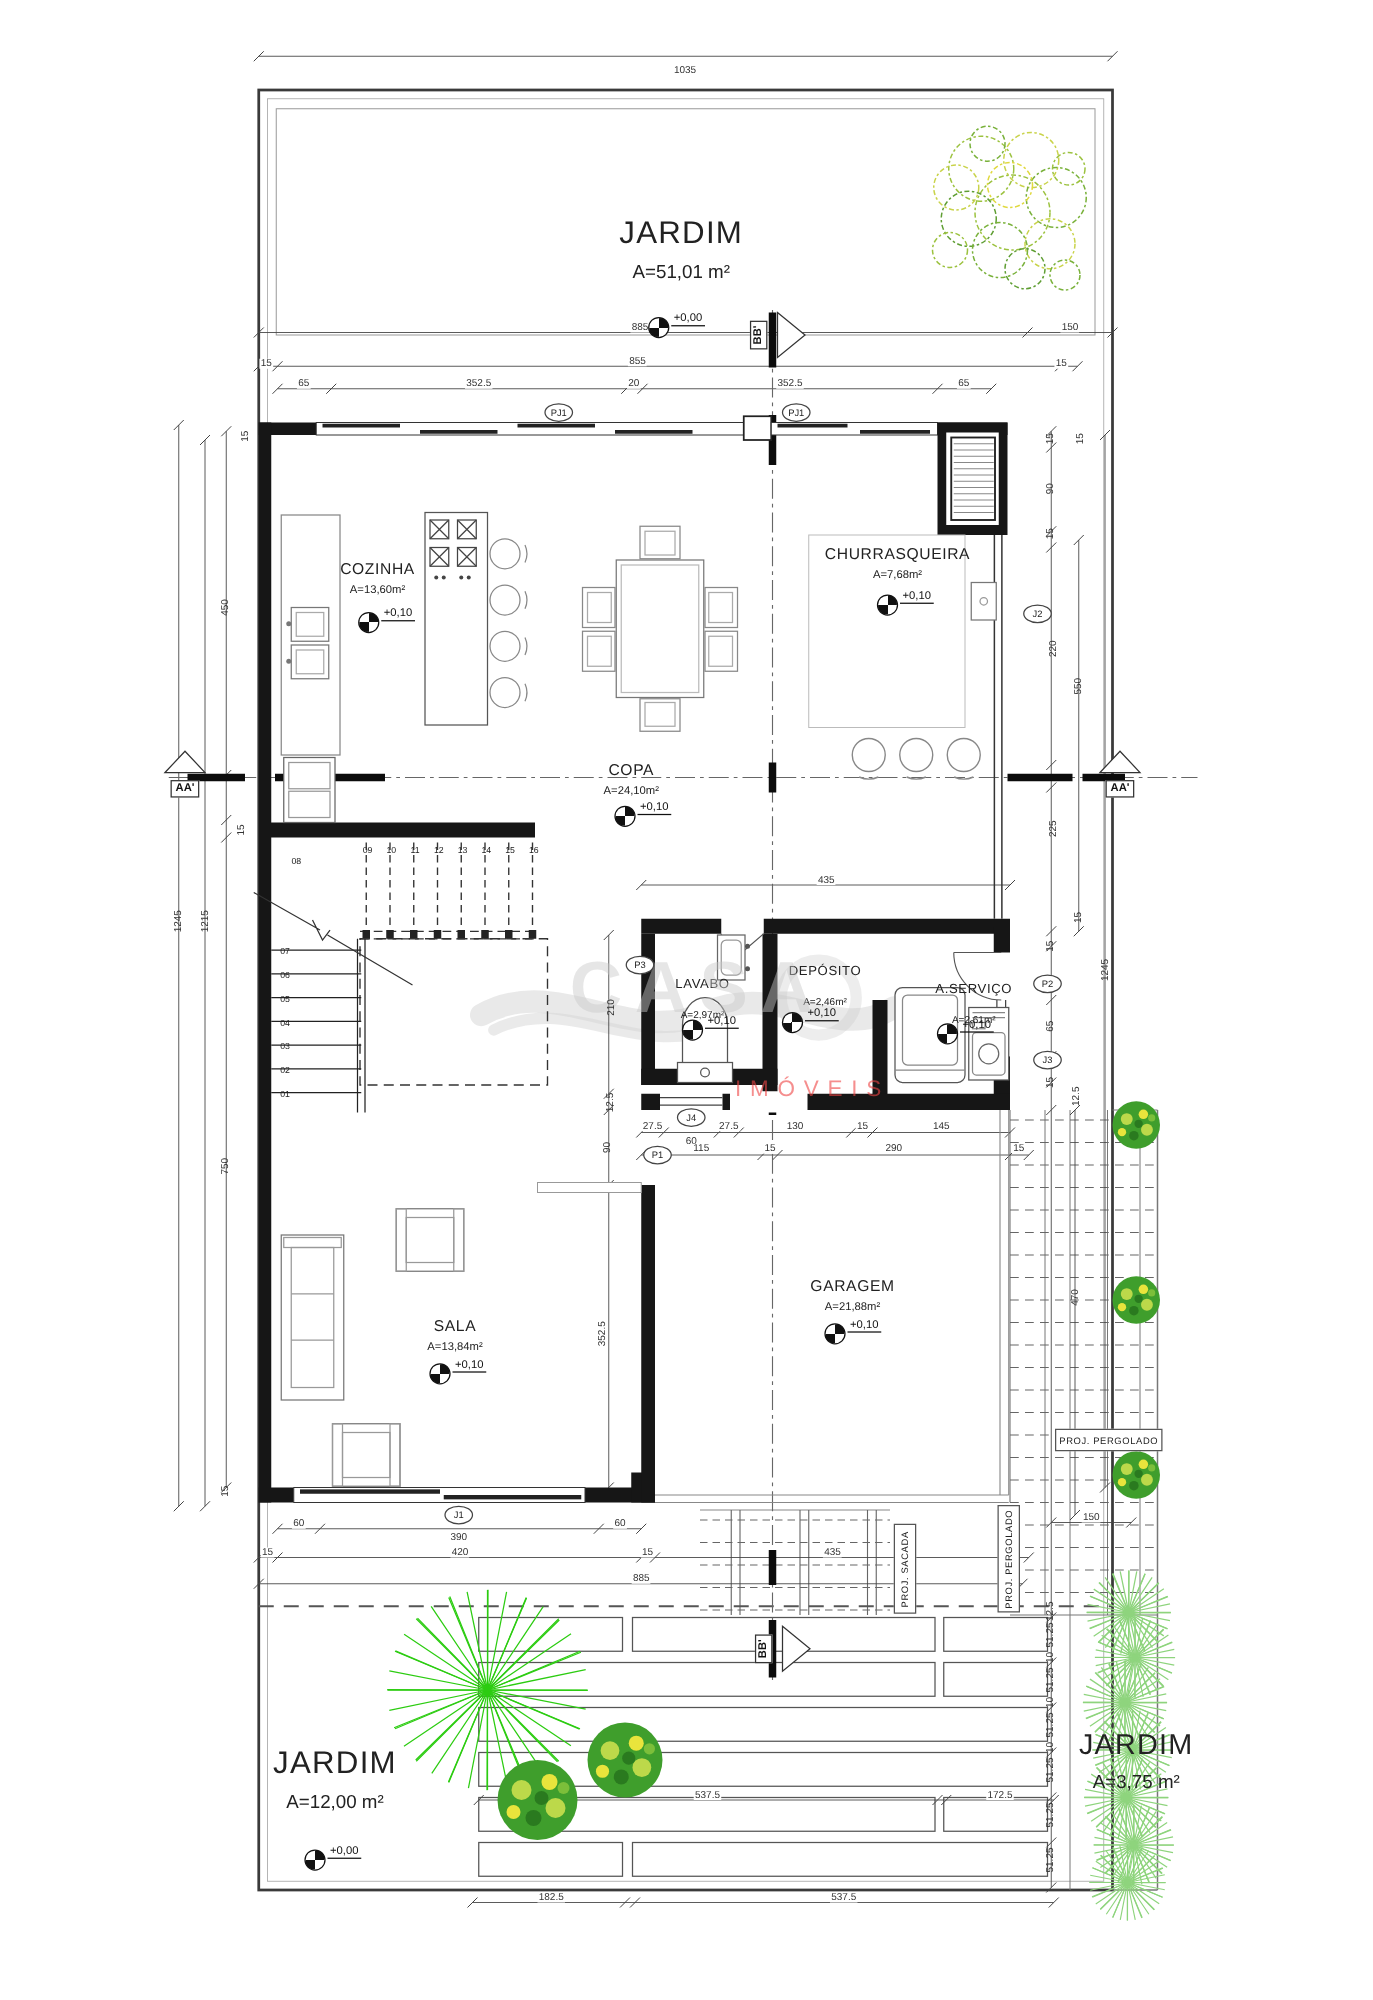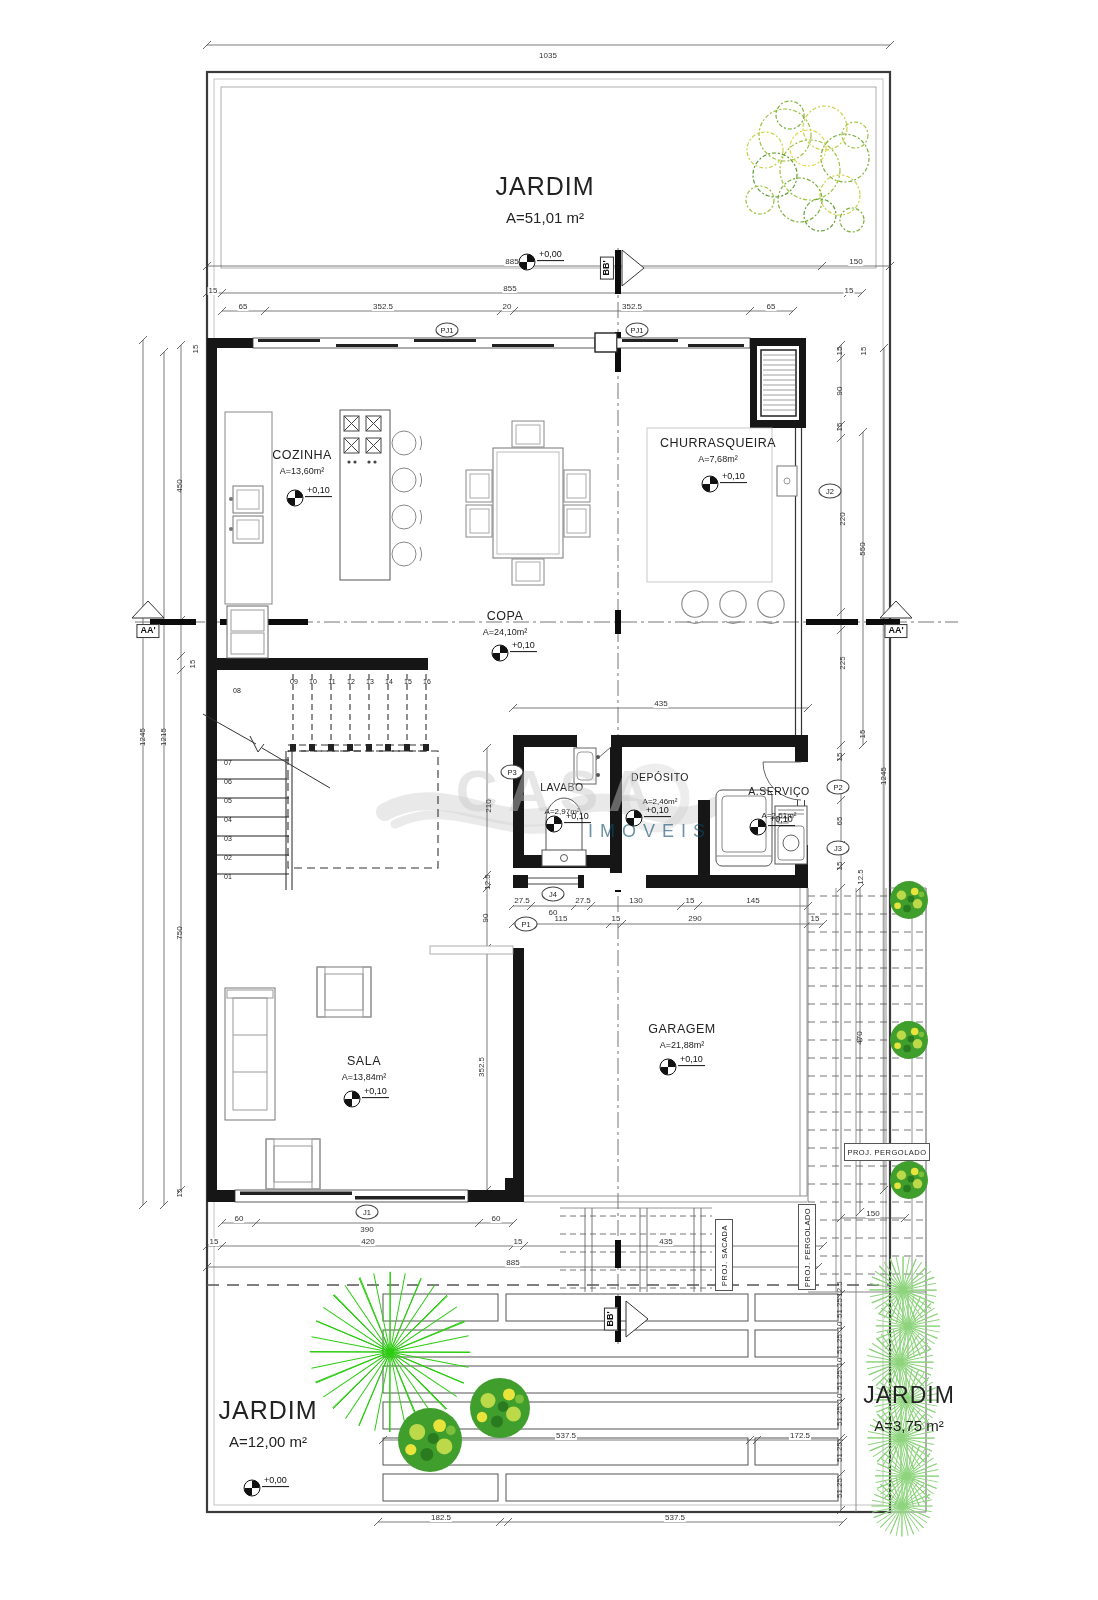--- a/index.html
+++ b/index.html
@@ -27,21 +27,21 @@
   .lvl{position:absolute;width:15px;height:15px;border-radius:50%;border:1px solid #111;
        transform:translate(-50%,-50%);
        background:conic-gradient(#111 0 25%,#fff 25% 50%,#111 50% 75%,#fff 75%);}
   .lvltext{position:absolute;font-size:9px;color:#111;border-bottom:1px solid #111;padding:0 2px;
        transform:translate(0,-50%);white-space:nowrap;line-height:1.2;}
   .projbox{position:absolute;border:1px solid #555;background:#fff;font-size:7.5px;color:#222;
        display:flex;align-items:center;justify-content:center;letter-spacing:.5px;white-space:nowrap;}
   .projbox.v{writing-mode:vertical-rl;transform:rotate(180deg);}
   .wm-brand{position:absolute;transform:translate(-50%,-50%);font-size:58px;font-weight:bold;color:#c9c9c9;
        opacity:.45;letter-spacing:10px;}
-  .wm-sub{position:absolute;transform:translate(-50%,-50%);font-size:18px;color:#0c4a6e;opacity:.6;letter-spacing:7px;}
+  .wm-sub{position:absolute;transform:translate(-50%,-50%);font-size:18px;color:#ef4444;opacity:.6;letter-spacing:7px;margin-top:40px;}
 </style>
 </head>
 <body>
 
 <div id="plan">
 
 <svg width="1098" height="1600" viewBox="0 0 1098 1600">
   <defs>
     <g id="rays16">
       <path d="M0 0L0 -80M0 0L31 -74M0 0L57 -57M0 0L74 -31M0 0L80 0M0 0L74 31M0 0L57 57M0 0L31 74M0 0L0 80M0 0L-31 74M0 0L-57 57M0 0L-74 31M0 0L-80 0M0 0L-74 -31M0 0L-57 -57M0 0L-31 -74"></path>
@@ -463,21 +463,21 @@
       <span class="dim v" style="left: 488px; top: 882px;">12.5</span>
       <span class="dim v" style="left: 486px; top: 918px;">90</span>
       <span class="dim" style="left: 522px; top: 901px;">27.5</span>
       <span class="dim" style="left: 553px; top: 913px;">60</span>
       <span class="dim" style="left: 583px; top: 901px;">27.5</span>
       <span class="dim" style="left: 636px; top: 901px;">130</span>
       <span class="dim" style="left: 690px; top: 901px;">15</span>
       <span class="dim" style="left: 753px; top: 901px;">145</span>
       <span class="dim" style="left: 561px; top: 919px;">115</span>
       <span class="dim" style="left: 616px; top: 919px;">15</span>
-      <span class="dim" style="left: 695px; top: 919px; text-align: right;">290</span>
+      <span class="dim" style="left: 715px; top: 919px; text-align: right;">290</span>
       <span class="dim" style="left: 815px; top: 919px;">15</span>
       <span class="dim v" style="left: 482px; top: 1067px;">352.5</span>
       <span class="dim v" style="left: 860px; top: 1038px;">470</span>
       <span class="dim" style="left: 873px; top: 1214px;">150</span>
       <span class="dim" style="left: 239px; top: 1219px;">60</span>
       <span class="dim" style="left: 367px; top: 1230px;">390</span>
       <span class="dim" style="left: 496px; top: 1219px;">60</span>
       <span class="dim" style="left: 214px; top: 1242px;">15</span>
       <span class="dim" style="left: 368px; top: 1242px;">420</span>
       <span class="dim" style="left: 518px; top: 1242px;">15</span>

